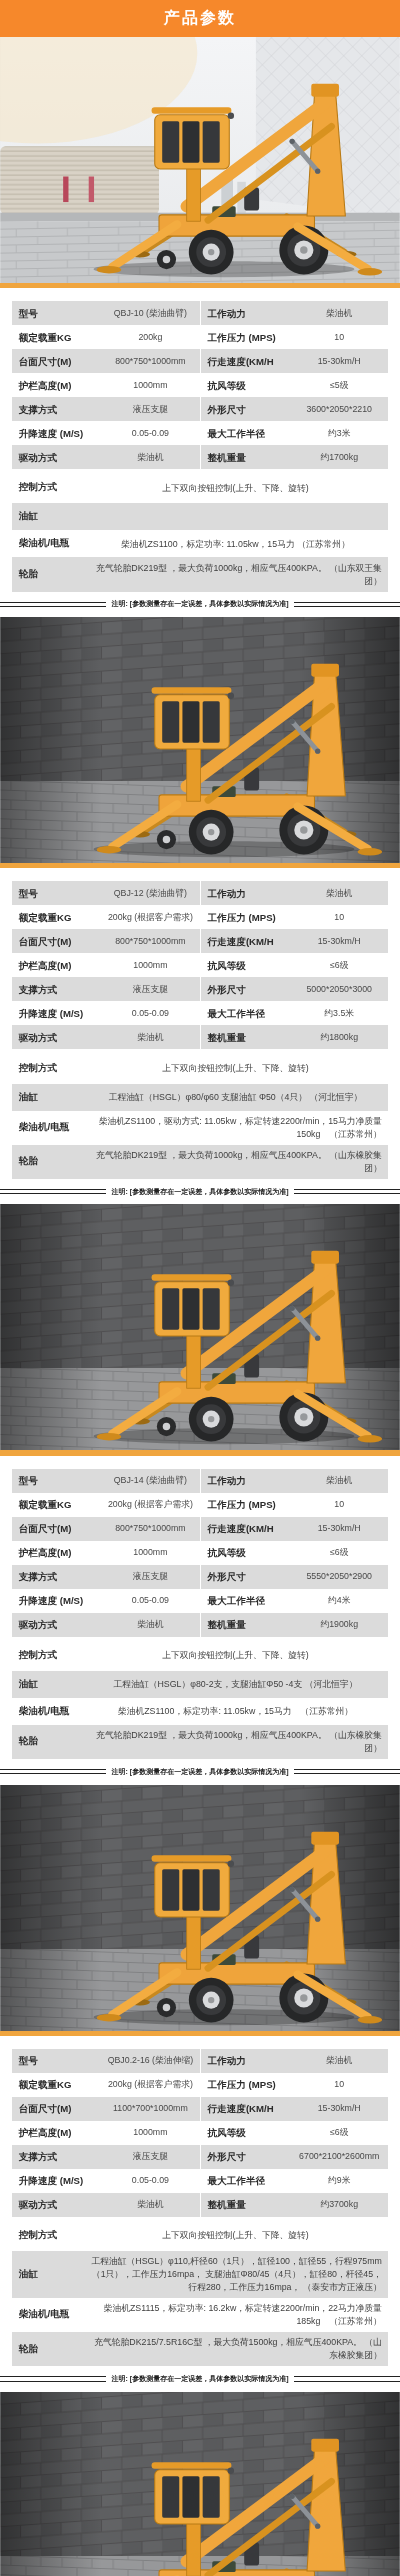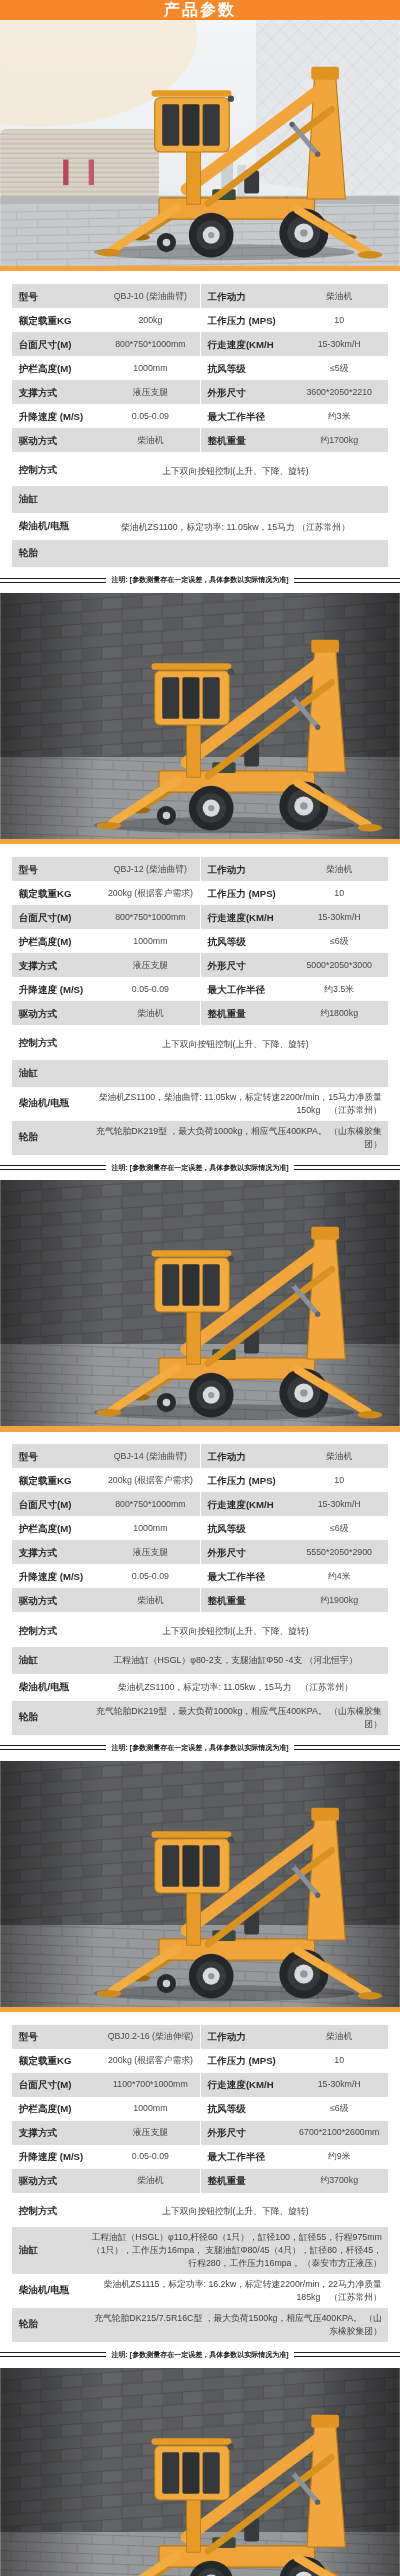--- a/index.html
+++ b/index.html
@@ -2,21 +2,21 @@
 <html style="font-size:8.5px"><head>
 <meta charset="utf-8">
 <style>
   html,body{margin:0;padding:0;}
   body{
     width:400px;
     background:#ffffff;
     font-family:"Liberation Sans","DejaVu Sans",sans-serif;
     -webkit-font-smoothing:antialiased;
   }
-  .header{height:20px;background:#f6882b;display:flex;align-items:center;justify-content:center;}
+  .header{height:37px;background:#f6882b;display:flex;align-items:center;justify-content:center;}
   .header .title{color:#ffffff;font-size:16px;font-weight:bold;letter-spacing:2.1px;}
 
   .photo{position:relative;height:246px;overflow:hidden;background:#e9ebed;}
   .photo svg{display:block;width:400px;height:246px;}
   .strip{height:5.3px;background:#f0a53e;}
 
   .spec-table{margin:12.8px 11.7px 0 11.7px;}
   .spec-row{display:flex;gap:1px;min-height:24px;}
   .spec-row .half{flex:1 1 0;display:flex;align-items:stretch;min-width:0;}
   .spec-row.shade .half{background:#dbdbdb;}
@@ -238,20 +238,21 @@
       </div>
       <div class="wide-row shade">
         <div class="lab">油缸</div>
       </div>
       <div class="wide-row">
         <div class="lab">柴油机/电瓶</div>
         <div class="val">柴油机ZS1100，标定功率: 11.05kw，15马力 （江苏常州）</div>
       </div>
       <div class="wide-row shade">
         <div class="lab">轮胎</div>
+        <div class="val">充气轮胎DK219型 ，最大负荷1000kg，相应气压400KPA。 （山东双王集团）</div>
       </div>
     </div>
   <div class="note">
     <div class="dline"></div>
     <div class="ntext">注明: [参数测量存在一定误差，具体参数以实际情况为准]</div>
     <div class="dline"></div>
   </div>
 </section>
 
 <section>
@@ -332,24 +333,25 @@
           <div class="lab">整机重量</div>
           <div class="val">约1800kg</div>
         </div>
       </div>
       <div class="wide-row first-wide">
         <div class="lab">控制方式</div>
         <div class="val">上下双向按钮控制(上升、下降、旋转)</div>
       </div>
       <div class="wide-row shade">
         <div class="lab">油缸</div>
+        <div class="val">工程油缸（HSGL）φ80/φ60 支腿油缸 Φ50（4只） （河北恒宇）</div>
       </div>
       <div class="wide-row">
         <div class="lab">柴油机/电瓶</div>
-        <div class="val">柴油机ZS1100，柴油曲臂: 11.05kw，标定转速2200r/min，15马力净质量150kg　（江苏常州）</div>
+        <div class="val">柴油机ZS1100，驱动方式: 11.05kw，标定转速2200r/min，15马力净质量150kg　（江苏常州）</div>
       </div>
       <div class="wide-row shade">
         <div class="lab">轮胎</div>
         <div class="val">充气轮胎DK219型 ，最大负荷1000kg，相应气压400KPA。 （山东橡胶集团）</div>
       </div>
     </div>
   <div class="note">
     <div class="dline"></div>
     <div class="ntext">注明: [参数测量存在一定误差，具体参数以实际情况为准]</div>
     <div class="dline"></div>

